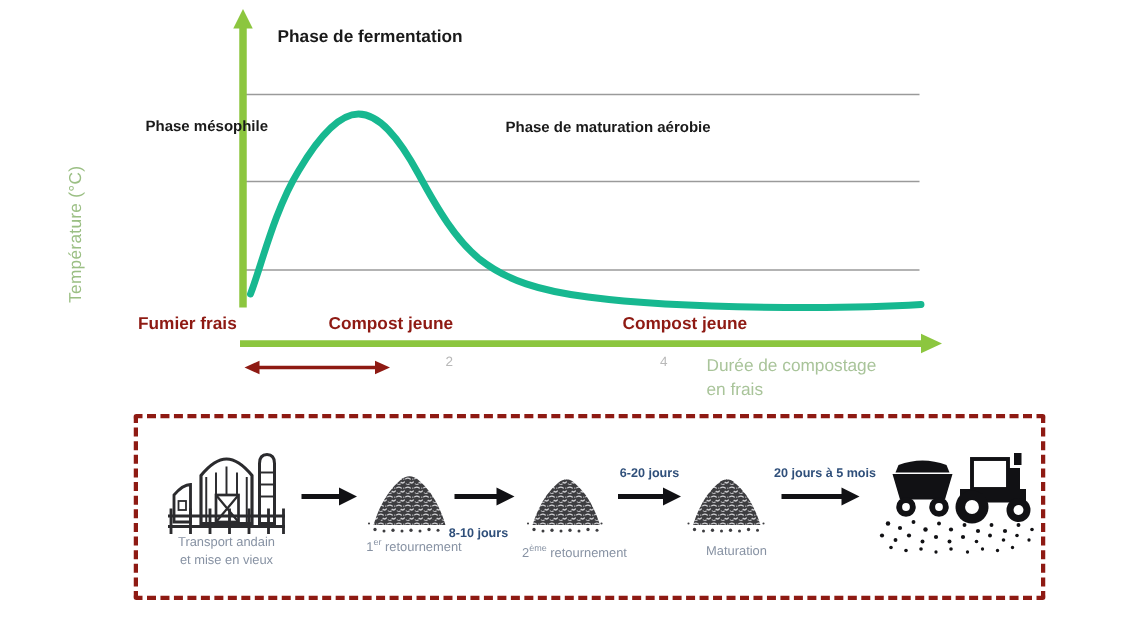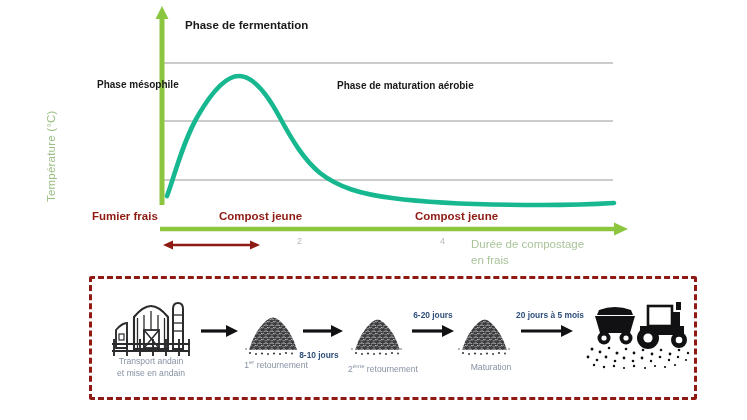--- a/index.html
+++ b/index.html
@@ -279,21 +279,21 @@
         <circle cx="624" cy="368" r="1.1"></circle>
       <circle cx="634" cy="366" r="1.2"></circle>
         <circle cx="645" cy="368" r="1.1"></circle>
       <circle cx="655" cy="366" r="1.1"></circle>
         <circle cx="665" cy="367" r="1.1"></circle>
       <circle cx="675" cy="365" r="1.1"></circle>
     </g>
   </g>
 </svg>
 
-<div class="flow-lbl" style="left:88px;top:355px;width:126px;"><span>Transport andain</span><br><span>et mise en andain</span></div>
+<div class="flow-lbl" style="left:88px;top:355px;width:126px;"><span>Transport andain</span><br><span>et mise en vieux</span></div>
 
 <div class="flow-lbl" style="left:221px;top:358px;width:110px;"><span>1</span><span class="sup">er</span><span> retournement</span></div>
 
 <div class="flow-lbl" style="left:328px;top:362px;width:110px;"><span>2</span><span class="sup">ème</span><span> retournement</span></div>
 
 <div class="flow-lbl" style="left:436px;top:361px;width:110px;">Maturation</div>
 
 <div class="dur-lbl" style="left:288px;top:310px;width:62px;margin-top:40px;">8-10 jours</div>
 <div class="dur-lbl" style="left:397px;top:310px;width:72px;">6-20 jours</div>
 <div class="dur-lbl" style="left:504px;top:310px;width:92px;text-align:center;">20 jours à 5 mois</div>

